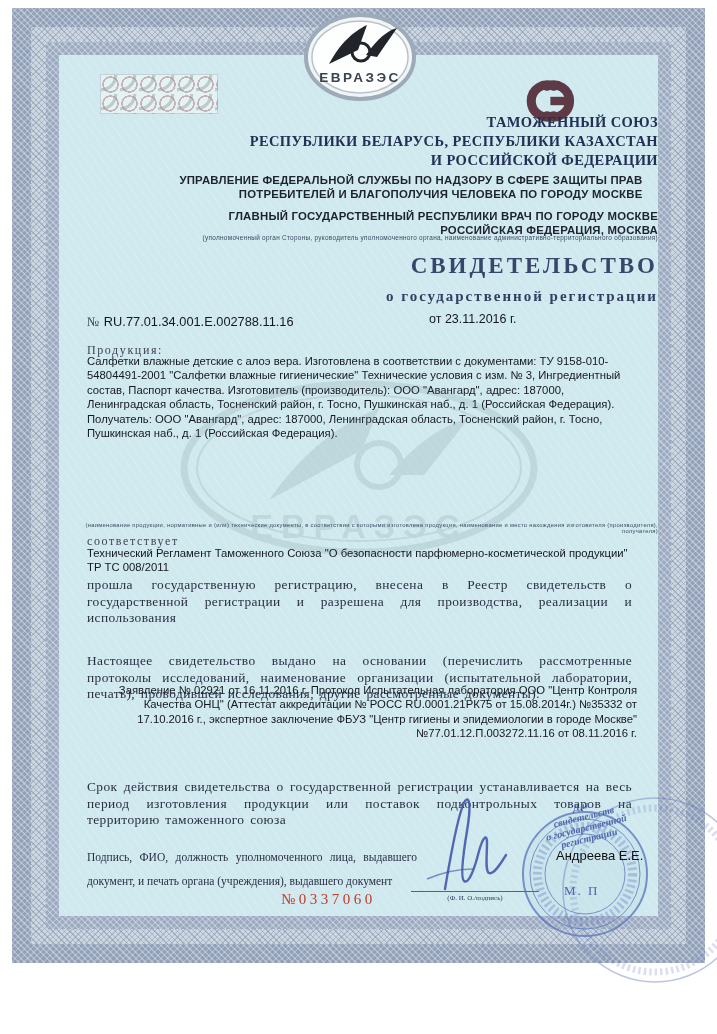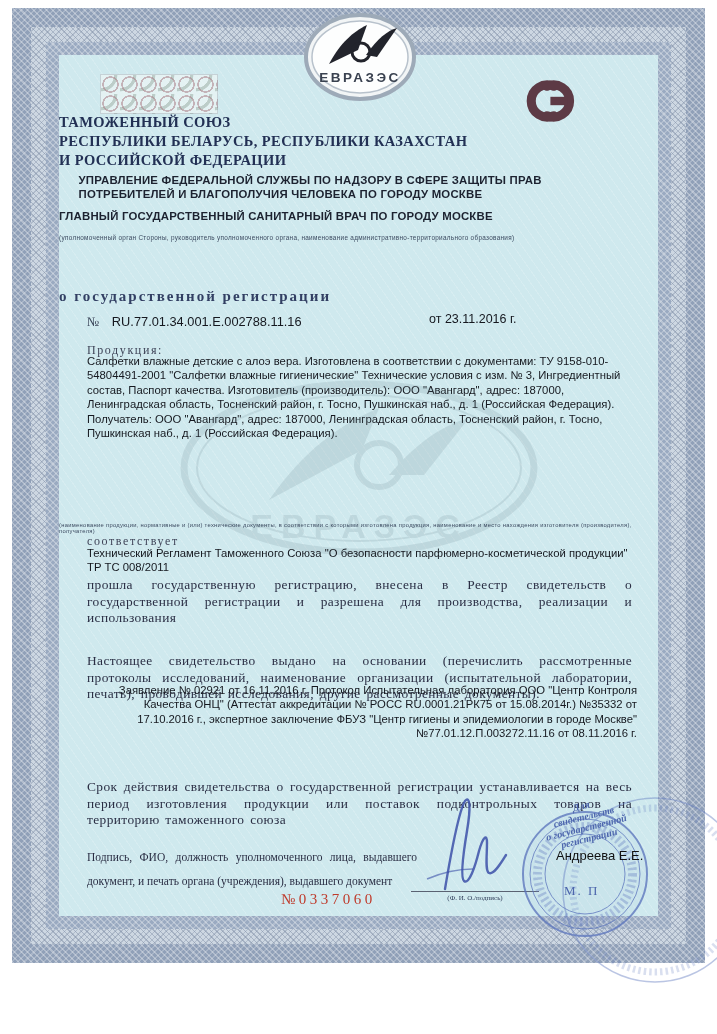--- a/index.html
+++ b/index.html
@@ -30,21 +30,21 @@
       repeating-linear-gradient(-45deg, rgba(255,255,255,.22) 0 1.5px, rgba(0,0,0,0) 1.5px 4.5px),
       linear-gradient(#9aaac1,#9aaac1);
   }
   .content{
     width:100%;height:100%;position:relative;
     background:
       repeating-linear-gradient(55deg, rgba(255,255,255,.16) 0 1px, rgba(0,0,0,0) 1px 7px),
       linear-gradient(#cfe9ee,#cfe9ee);
   }
   .abs{position:absolute;}
-  .center{left:0;right:0;text-align:left;}
+  .center{left:8px;right:0;text-align:right;}
   .serif{font-family:"Liberation Serif",serif;}
   
   .hl-serif{font-family:"Liberation Serif",serif;font-weight:bold;font-size:14.5px;line-height:19px;color:#223054;letter-spacing:.4px;}
   .hl-sans{font-size:11.4px;line-height:14px;color:#1c2230;font-weight:bold;letter-spacing:.2px;}
   .tiny{font-size:6.4px;color:#3c4a60;letter-spacing:.3px;}
   .doc-title{font-family:"Liberation Serif",serif;font-weight:bold;font-size:23px;letter-spacing:3px;color:#39466b;}
   .doc-sub{font-family:"Liberation Serif",serif;font-weight:bold;font-size:15px;letter-spacing:2px;color:#323f63;}
   .field-label{font-family:"Liberation Serif",serif;font-size:12px;letter-spacing:1.6px;color:#3f4458;}
   .body-sans{font-size:11.3px;line-height:14.4px;color:#15181f;}
   .body-serif{font-family:"Liberation Serif",serif;font-size:13.4px;line-height:16.5px;color:#2a2e44;text-align:justify;letter-spacing:.4px;word-spacing:2px;}
@@ -79,29 +79,31 @@
           <path d="M 57 22 A 23 23 0 1 0 57 64" fill="none" stroke="#5d3a45" stroke-width="13" stroke-linecap="round"></path>
           <path d="M 47 22 A 23 23 0 1 1 47 64" fill="none" stroke="#5d3a45" stroke-width="13" stroke-linecap="round"></path>
           <path d="M 52 43 H 76" fill="none" stroke="#5d3a45" stroke-width="12"></path>
         </svg>
 
         <div class="abs center" style="top:58px;">
           <div class="hl-serif">ТАМОЖЕННЫЙ СОЮЗ</div>
           <div class="hl-serif">РЕСПУБЛИКИ БЕЛАРУСЬ, РЕСПУБЛИКИ КАЗАХСТАН</div>
           <div class="hl-serif">И РОССИЙСКОЙ ФЕДЕРАЦИИ</div>
           <div class="hl-sans" style="max-width:560px;margin:3px auto 8px;">УПРАВЛЕНИЕ ФЕДЕРАЛЬНОЙ СЛУЖБЫ ПО НАДЗОРУ В СФЕРЕ ЗАЩИТЫ ПРАВ ПОТРЕБИТЕЛЕЙ И БЛАГОПОЛУЧИЯ ЧЕЛОВЕКА ПО ГОРОДУ МОСКВЕ</div>
-          <div class="hl-sans">ГЛАВНЫЙ ГОСУДАРСТВЕННЫЙ САНИТАРНЫЙ ВРАЧ ПО ГОРОДУ МОСКВЕ</div>
+          <div class="hl-sans">ГЛАВНЫЙ ГОСУДАРСТВЕННЫЙ РЕСПУБЛИКИ ВРАЧ ПО ГОРОДУ МОСКВЕ</div>
+          <div class="hl-sans">РОССИЙСКАЯ ФЕДЕРАЦИЯ, МОСКВА</div>
         </div>
         <div class="abs center tiny" style="top:179px;">(уполномоченный орган Стороны, руководитель уполномоченного органа, наименование административно-территориального образования)</div>
 
+        <div class="abs center doc-title" style="top:198px;">СВИДЕТЕЛЬСТВО</div>
         <div class="abs center doc-sub" style="top:233px;">о государственной регистрации</div>
 
         <div class="abs" style="top:257px;left:28px;width:545px;">
           <span class="serif" style="font-size:13px;color:#3a4458;">№</span>
-          <span class="body-sans" style="font-size:12.8px;margin-left:8px;">RU.77.01.34.001.Е.002788.11.16</span>
+          <span class="body-sans" style="font-size:12.8px;margin-left:0;">RU.77.01.34.001.Е.002788.11.16</span>
           <span class="body-sans" style="font-size:12.5px;position:absolute;left:342px;top:0;">от 23.11.2016 г.</span>
         </div>
 
         <div class="abs field-label" style="top:288px;left:28px;">Продукция:</div>
         <div class="abs body-sans" style="top:299px;left:28px;width:545px;">Салфетки влажные детские с алоэ вера. Изготовлена в соответствии с документами: ТУ 9158-010-54804491-2001 "Салфетки влажные гигиенические" Технические условия с изм. № 3, Ингредиентный состав, Паспорт качества. Изготовитель (производитель): ООО "Авангард", адрес: 187000, Ленинградская область, Тосненский район, г. Тосно, Пушкинская наб., д. 1 (Российская Федерация).  Получатель: ООО "Авангард", адрес: 187000, Ленинградская область, Тосненский район, г. Тосно, Пушкинская наб., д. 1 (Российская Федерация).</div>
 
         <svg class="abs wm" style="left:115px;top:325px;width:370px;height:185px;" viewBox="0 0 370 185">
           <ellipse cx="185" cy="88" rx="175" ry="84" fill="none" stroke="#5f7d8a" stroke-width="7"></ellipse>
           <ellipse cx="185" cy="88" rx="162" ry="73" fill="none" stroke="#5f7d8a" stroke-width="2"></ellipse>
           <path d="M 95 120 C 130 70 165 45 205 28 L 188 70 Z" fill="#5f7d8a"></path>

